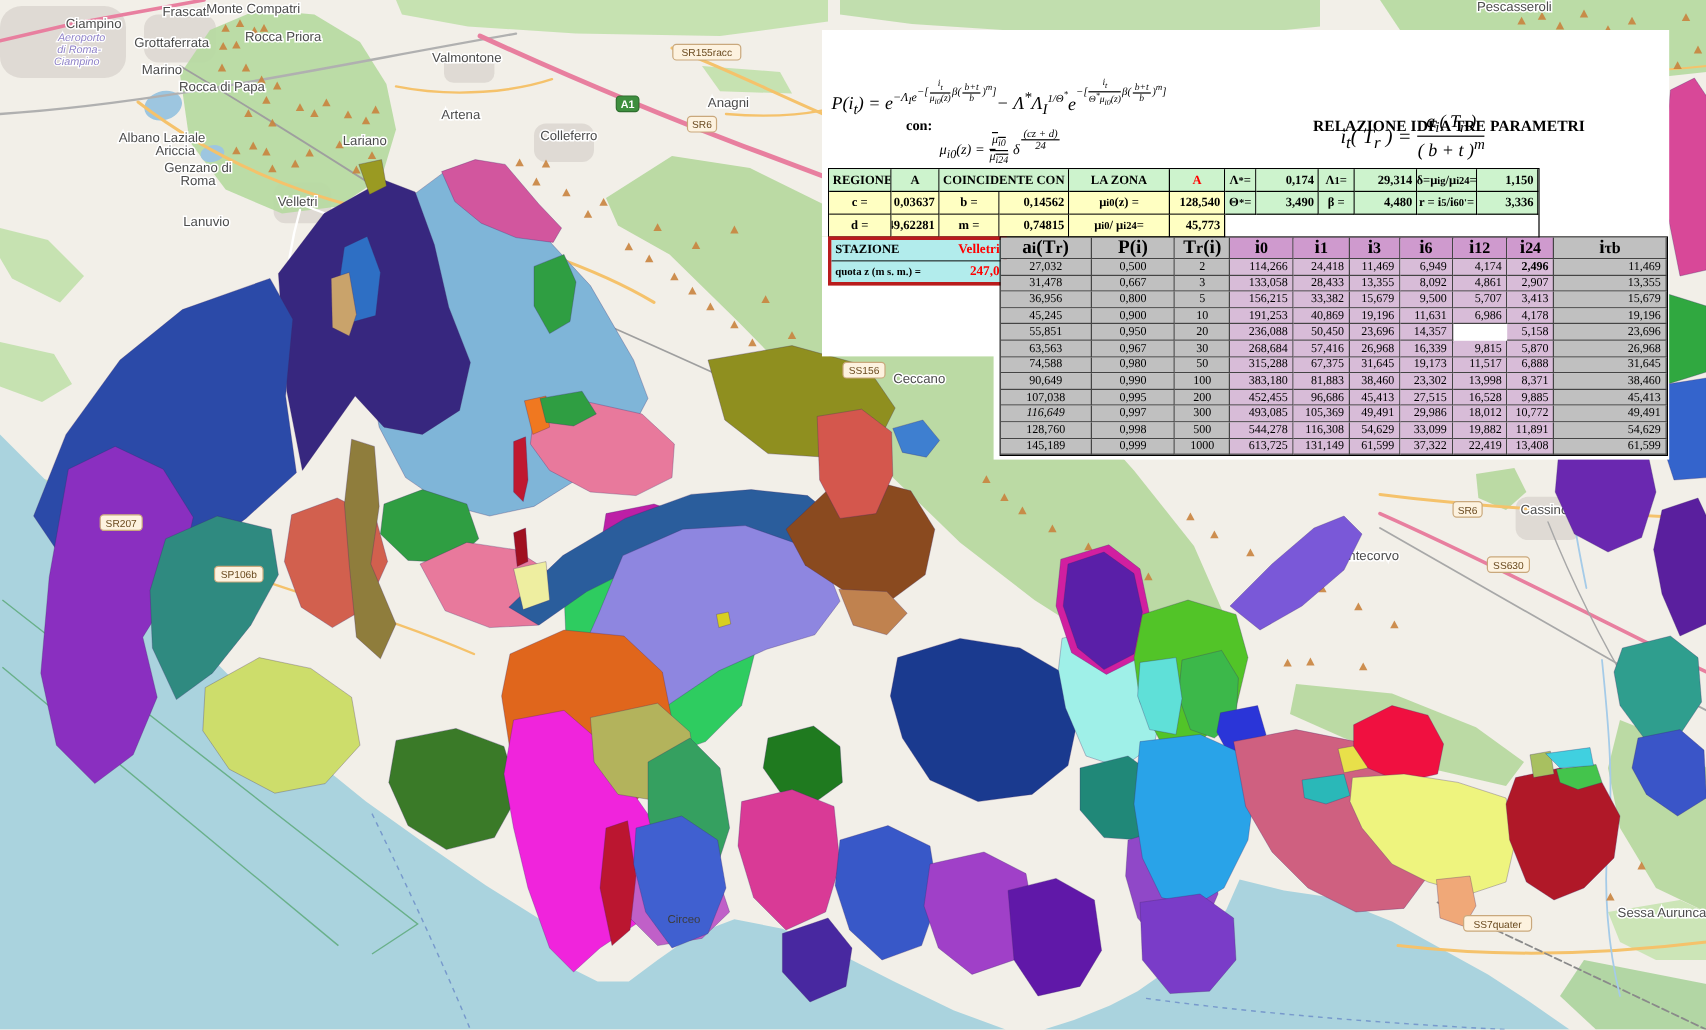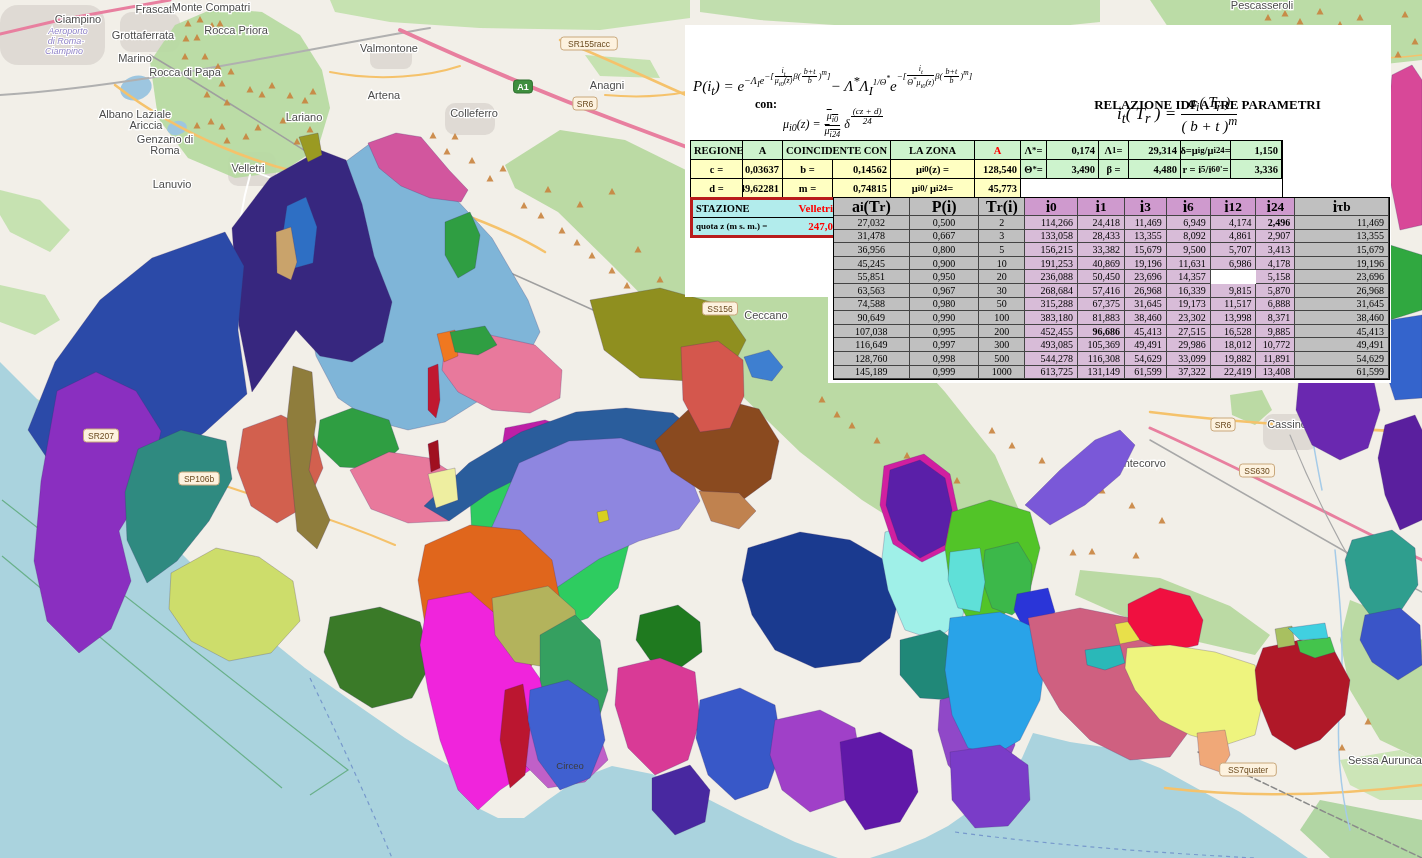--- a/index.html
+++ b/index.html
@@ -545,29 +545,29 @@
           <div class="dc pl" style="width: 44px;">23,302</div>
           <div class="dc pl" style="width: 46px;">13,998</div>
           <div class="dc pl" style="width: 39px;">8,371</div>
           <div class="dc" style="width: 94px;">38,460</div>
         </div>
         <div class="drow">
           <div class="dc cen" style="width: 76px;">107,038</div>
           <div class="dc cen" style="width: 70px;">0,995</div>
           <div class="dc cen" style="width: 46px;">200</div>
           <div class="dc pl" style="width: 53px;">452,455</div>
-          <div class="dc pl" style="width: 47px; font-weight: bold;">96,686</div>
+          <div class="dc pl" style="width: 47px;">96,686</div>
           <div class="dc pl" style="width: 42px;">45,413</div>
           <div class="dc pl" style="width: 44px;">27,515</div>
           <div class="dc pl" style="width: 46px;">16,528</div>
           <div class="dc pl" style="width: 39px;">9,885</div>
           <div class="dc" style="width: 94px;">45,413</div>
         </div>
         <div class="drow">
-          <div class="dc cen" style="width: 76px;">116,649</div>
+          <div class="dc cen" style="width: 76px; font-style: italic;">116,649</div>
           <div class="dc cen" style="width: 70px;">0,997</div>
           <div class="dc cen" style="width: 46px;">300</div>
           <div class="dc pl" style="width: 53px;">493,085</div>
           <div class="dc pl" style="width: 47px;">105,369</div>
           <div class="dc pl" style="width: 42px;">49,491</div>
           <div class="dc pl" style="width: 44px;">29,986</div>
           <div class="dc pl" style="width: 46px;">18,012</div>
           <div class="dc pl" style="width: 39px;">10,772</div>
           <div class="dc" style="width: 94px;">49,491</div>
         </div>

